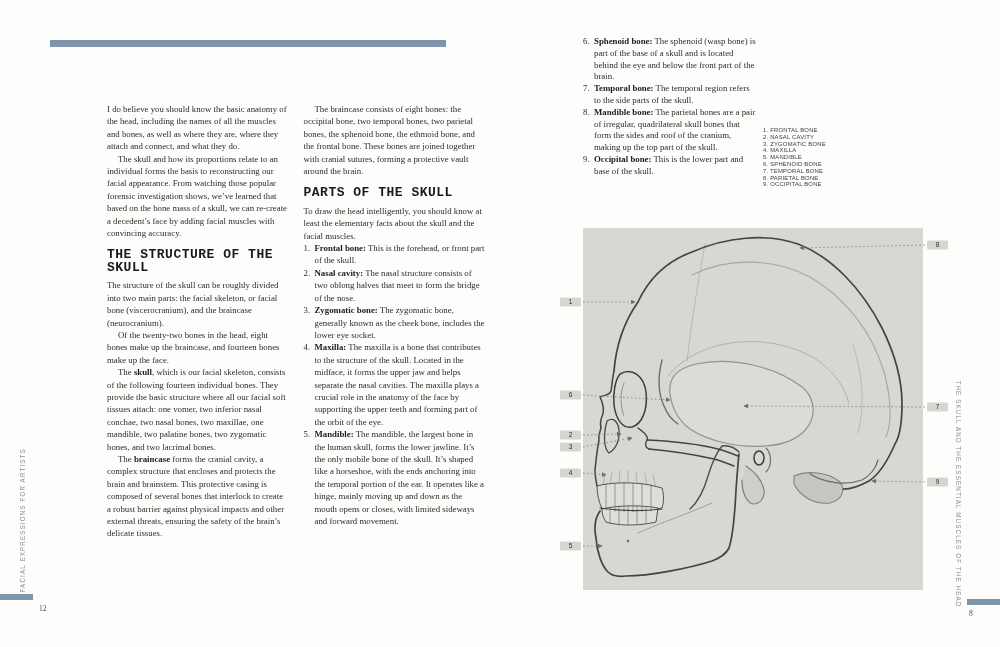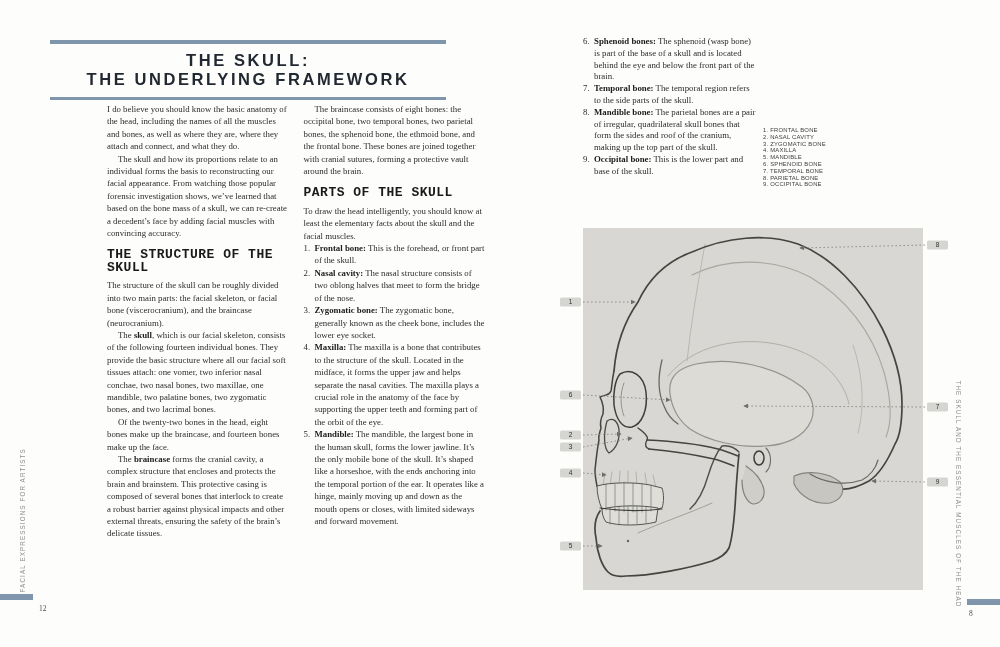--- a/index.html
+++ b/index.html
@@ -47,55 +47,51 @@
   .folio-left  { left:11px;  top:604px;margin-left:28px; }
   .folio-right { left:969px; top:609px; }
 </style>
 </head>
 <body>
 
 <div class="spread">
 
   <div class="title-block">
     <div class="rule"></div>
-    <div class="title">
-      <div>THE SKULL:</div>
-      <div>THE UNDERLYING FRAMEWORK</div>
-    </div>
     <div class="rule"></div>
   </div>
 
   <div class="cols">
     <div class="col">
       <p>I do believe you should know the basic anatomy of the head, including the names of all the muscles and bones, as well as where they are, where they attach and connect, and what they do.</p>
       <p class="ind">The skull and how its proportions relate to an individual forms the basis to reconstructing our facial appearance. From watching those popular forensic investigation shows, we’ve learned that based on the bone mass of a skull, we can re-create a decedent’s face by adding facial muscles with convincing accuracy.</p>
       <h3 class="subhead">THE STRUCTURE OF THE SKULL</h3>
       <p>The structure of the skull can be roughly divided into two main parts: the facial skeleton, or facial bone (viscerocranium), and the braincase (neurocranium).</p>
+      <p class="ind">Of the twenty-two bones in the head, eight bones make up the braincase, and fourteen bones make up the face.</p>
       <p class="ind"><span>The </span><b class="term">skull</b><span>, which is our facial skeleton, consists of the following fourteen individual bones. They provide the basic structure where all our facial soft tissues attach: one vomer, two inferior nasal conchae, two nasal bones, two maxillae, one mandible, two palatine bones, two zygomatic bones, and two lacrimal bones.</span></p>
-      <p class="ind">Of the twenty-two bones in the head, eight bones make up the braincase, and fourteen bones make up the face.</p>
       <p class="ind"><span>The </span><b class="term">braincase</b><span> forms the cranial cavity, a complex structure that encloses and protects the brain and brainstem. This protective casing is composed of several bones that interlock to create a robust barrier against physical impacts and other external threats, ensuring the safety of the brain’s delicate tissues.</span></p>
     </div>
     <div class="col">
       <p class="ind">The braincase consists of eight bones: the occipital bone, two temporal bones, two parietal bones, the sphenoid bone, the ethmoid bone, and the frontal bone. These bones are joined together with cranial sutures, forming a protective vault around the brain.</p>
       <h3 class="subhead">PARTS OF THE SKULL</h3>
       <p>To draw the head intelligently, you should know at least the elementary facts about the skull and the facial muscles.</p>
       <div class="li"><span class="num">1.</span><b class="term">Frontal bone:</b> <span>This is the forehead, or front part of the skull.</span></div>
       <div class="li"><span class="num">2.</span><b class="term">Nasal cavity:</b> <span>The nasal structure consists of two oblong halves that meet to form the bridge of the nose.</span></div>
       <div class="li"><span class="num">3.</span><b class="term">Zygomatic bone:</b> <span>The zygomatic bone, generally known as the cheek bone, includes the lower eye socket.</span></div>
       <div class="li"><span class="num">4.</span><b class="term">Maxilla:</b> <span>The maxilla is a bone that contributes to the structure of the skull. Located in the midface, it forms the upper jaw and helps separate the nasal cavities. The maxilla plays a crucial role in the anatomy of the face by supporting the upper teeth and forming part of the orbit of the eye.</span></div>
       <div class="li"><span class="num">5.</span><b class="term">Mandible:</b> <span>The mandible, the largest bone in the human skull, forms the lower jawline. It’s the only mobile bone of the skull. It’s shaped like a horseshoe, with the ends anchoring into the temporal portion of the ear. It operates like a hinge, mainly moving up and down as the mouth opens or closes, with limited sideways and forward movement.</span></div>
     </div>
   </div>
 
   <div class="sidebar sidebar-left">FACIAL EXPRESSIONS FOR ARTISTS</div>
   <div class="folio-bar folio-bar-left"></div>
   <div class="folio folio-left">12</div>
 
   <div class="rp-list">
-    <div class="li"><span class="num">6.</span><b class="term">Sphenoid bones:</b> <span>The sphenoid (wasp bone) is part of the base of a skull and is located behind the eye and below the front part of the brain.</span></div>
+    <div class="li"><span class="num">6.</span><b class="term">Sphenoid bone:</b> <span>The sphenoid (wasp bone) is part of the base of a skull and is located behind the eye and below the front part of the brain.</span></div>
     <div class="li"><span class="num">7.</span><b class="term">Temporal bone:</b> <span>The temporal region refers to the side parts of the skull.</span></div>
     <div class="li"><span class="num">8.</span><b class="term">Mandible bone:</b> <span>The parietal bones are a pair of irregular, quadrilateral skull bones that form the sides and roof of the cranium, making up the top part of the skull.</span></div>
     <div class="li"><span class="num">9.</span><b class="term">Occipital bone:</b> <span>This is the lower part and base of the skull.</span></div>
   </div>
 
   <div class="legend">
     <div>1. FRONTAL BONE</div>
     <div>2. NASAL CAVITY</div>
     <div>3. ZYGOMATIC BONE</div>
     <div>4. MAXILLA</div>

